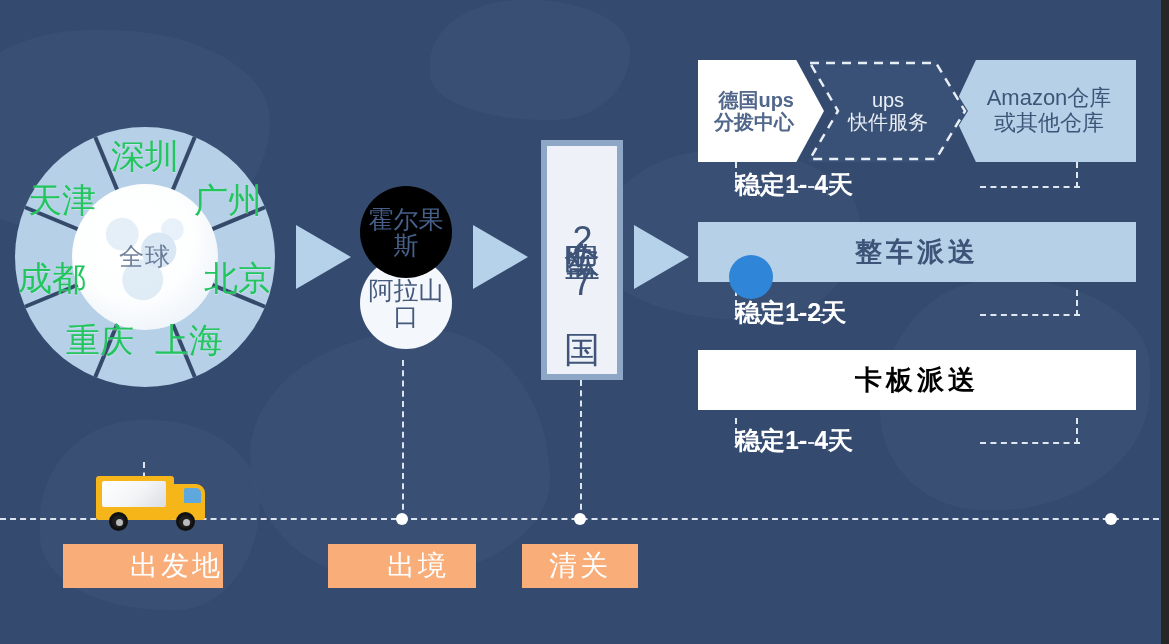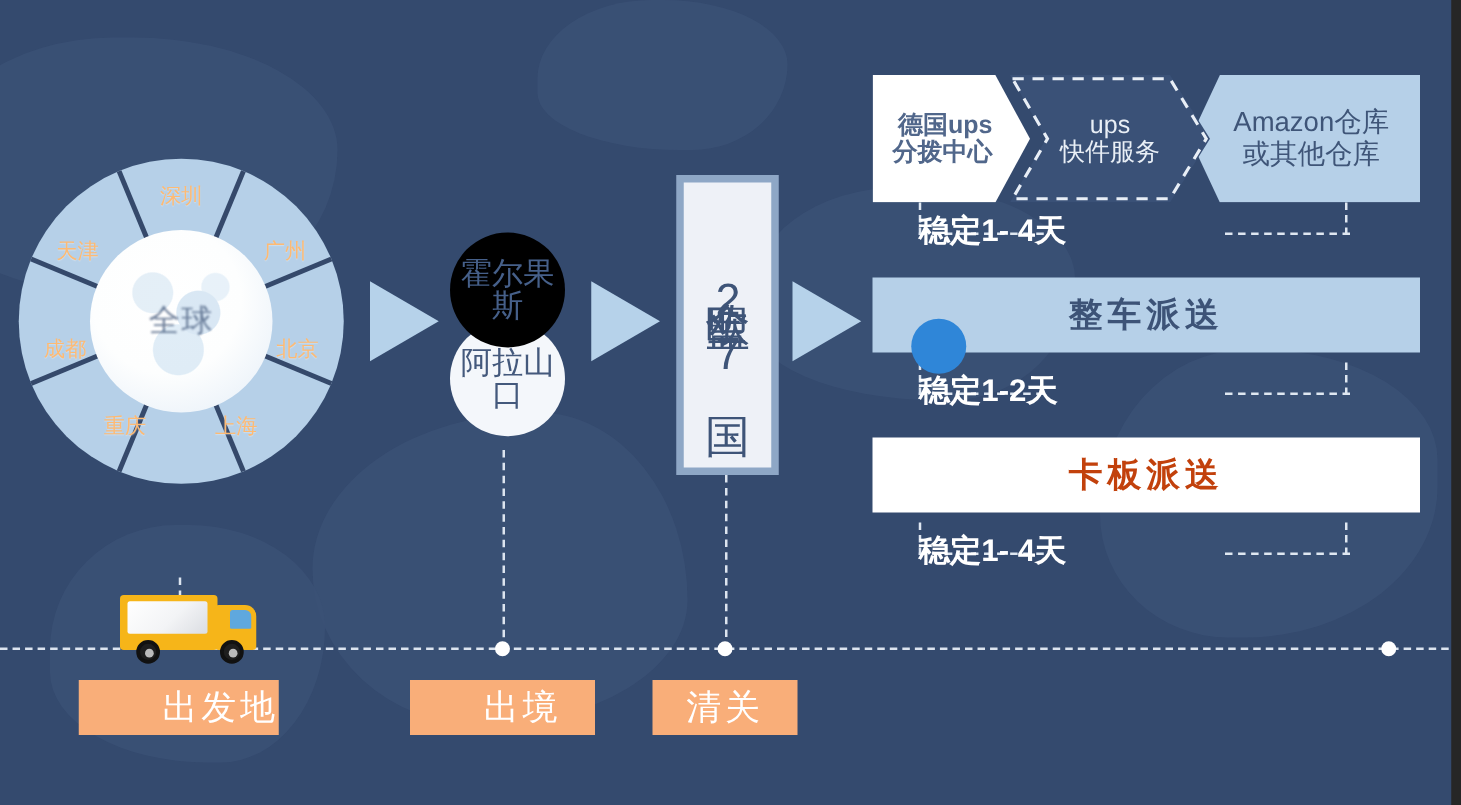--- a/index.html
+++ b/index.html
@@ -29,21 +29,21 @@
     border-radius:50%;background:radial-gradient(circle at 42% 38%,#ffffff 0%,#fdfefe 48%,#eef4fa 78%,#e4eef7 100%);}
   #wheel .hub .globe{position:absolute;inset:16px;border-radius:50%;opacity:.55;
     background:
       radial-gradient(circle at 30% 30%, #cfe2f1 0 14%, transparent 15%),
       radial-gradient(circle at 62% 44%, #bcd6ec 0 18%, transparent 19%),
       radial-gradient(circle at 48% 70%, #c8dff1 0 20%, transparent 21%),
       radial-gradient(circle at 74% 26%, #d7e8f5 0 9%, transparent 10%);}
   #wheel .hub .hublabel{position:absolute;left:0;right:0;top:50%;transform:translateY(-52%);
     text-align:center;font-size:25px;color:#4a5f80;letter-spacing:1px;
     filter:blur(.7px);opacity:.78;}
-  .citylab{position:absolute;font-size:17px;color:#fdba74;white-space:nowrap;
+  .citylab{position:absolute;font-size:34px;color:#22c55e;white-space:nowrap;
     transform:translate(-50%,-50%);text-shadow:0 1px 1px rgba(255,255,255,.35);}
 
   
   .arrow{position:absolute;width:0;height:0;
     border-top:32px solid transparent;border-bottom:32px solid transparent;
     border-left:55px solid #b6d2ea;}
 
   
   .xcircle{position:absolute;border-radius:50%;display:flex;align-items:center;justify-content:center;
     text-align:center;line-height:1.04;font-size:25px;color:#46608a;}
@@ -70,21 +70,21 @@
   #chev2 .dash{position:absolute;inset:0;}
   #chev2 .txt{position:relative;z-index:3;width:100%;}
   #chev3{left:254px;width:184px;background:#b6d0e8;color:#3f5578;font-size:22px;
     clip-path:polygon(13% 0,100% 0,100% 100%,13% 100%,0 50%);padding-left:10px;}
 
   
   .dbar{position:absolute;left:698px;width:438px;height:60px;
     display:flex;align-items:center;justify-content:center;
     font-size:27px;font-weight:bold;letter-spacing:4px;}
   #bar-truck{top:222px;background:#b6d0e8;color:#3d5377;}
-  #bar-pallet{top:350px;background:#ffffff;color:#c2410c;}
+  #bar-pallet{top:350px;background:#ffffff;color:#000000;}
 
   
   #cursor-dot{position:absolute;left:729px;top:255px;width:44px;height:44px;border-radius:50%;
     background:#2f86d8;z-index:9;}
 
   
   .bracket{position:absolute;left:735px;width:345px;height:34px;}
   .bracket .lseg,.bracket .rseg{position:absolute;top:0;width:2px;height:26px;
     border-left:2px dashed #dfe7f1;}
   .bracket .lseg{left:0;}

